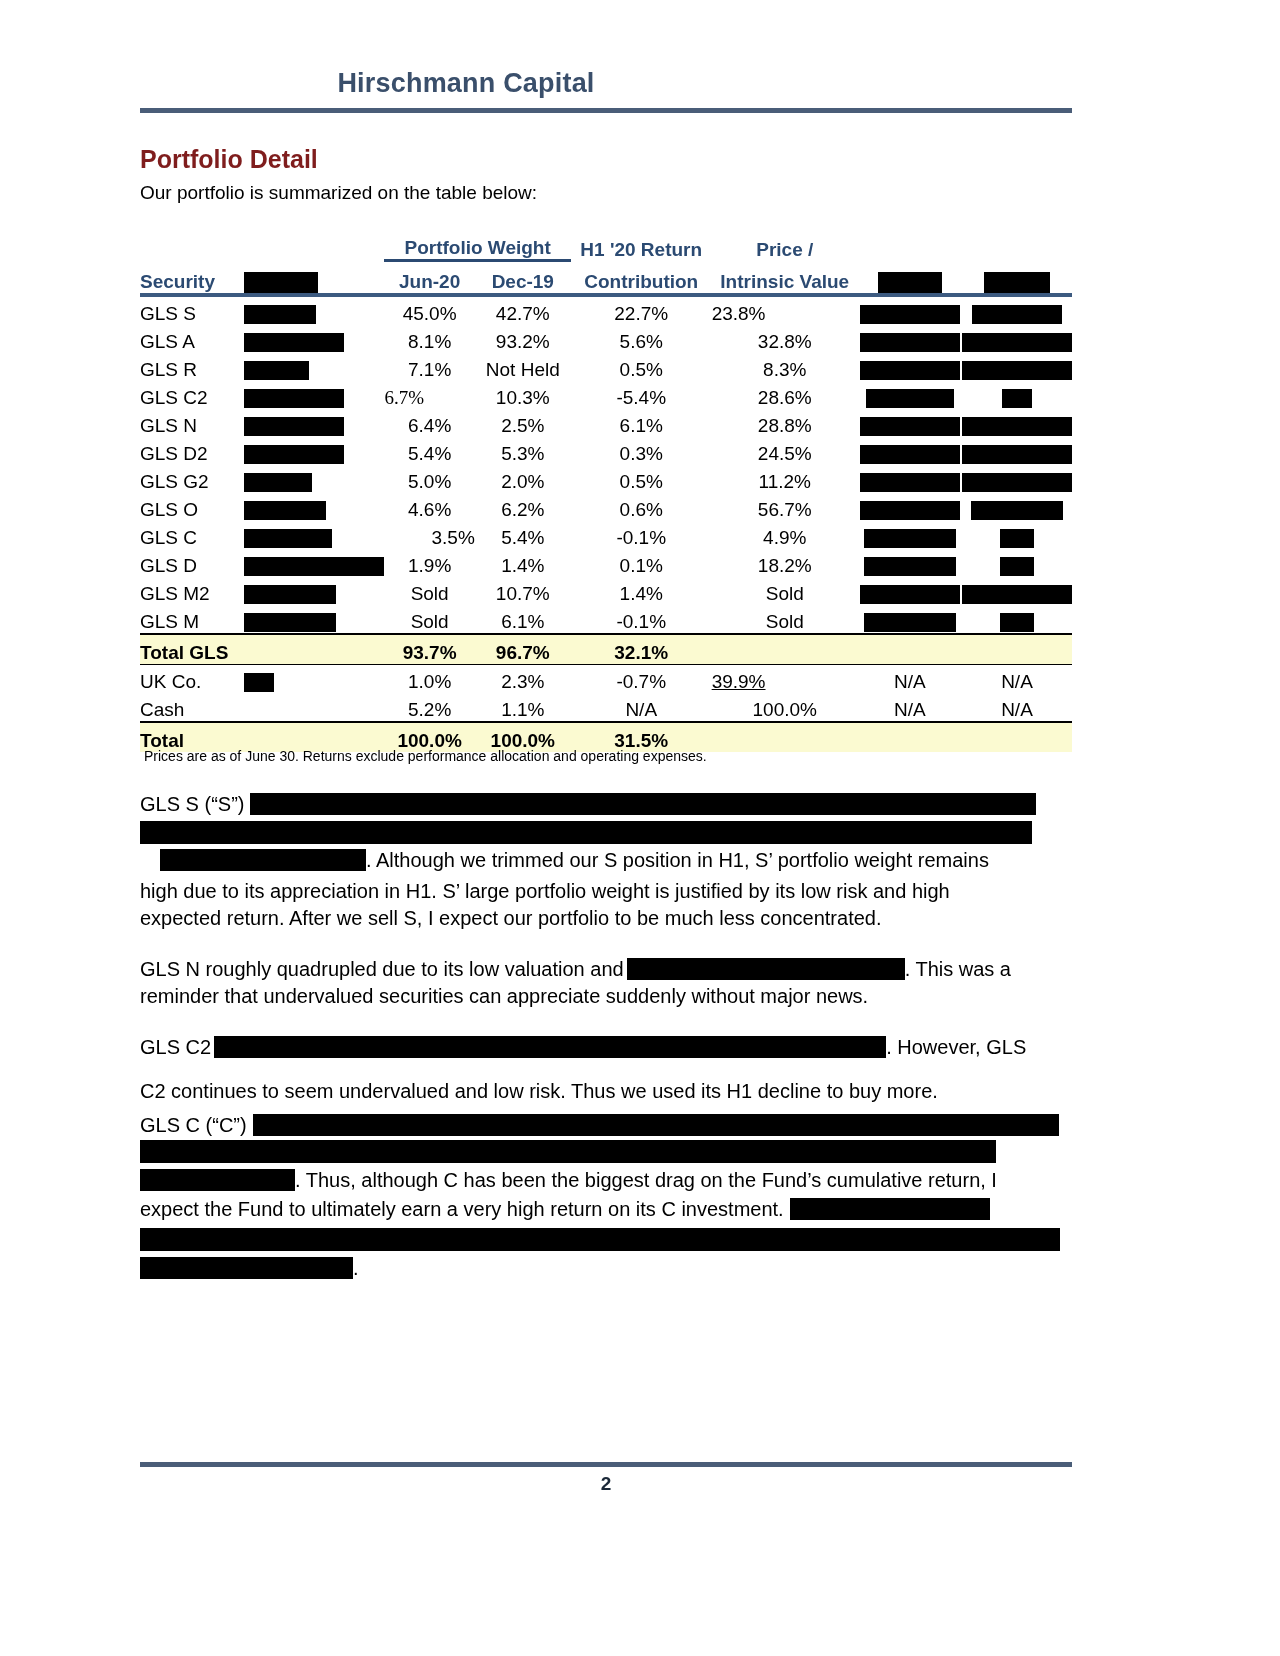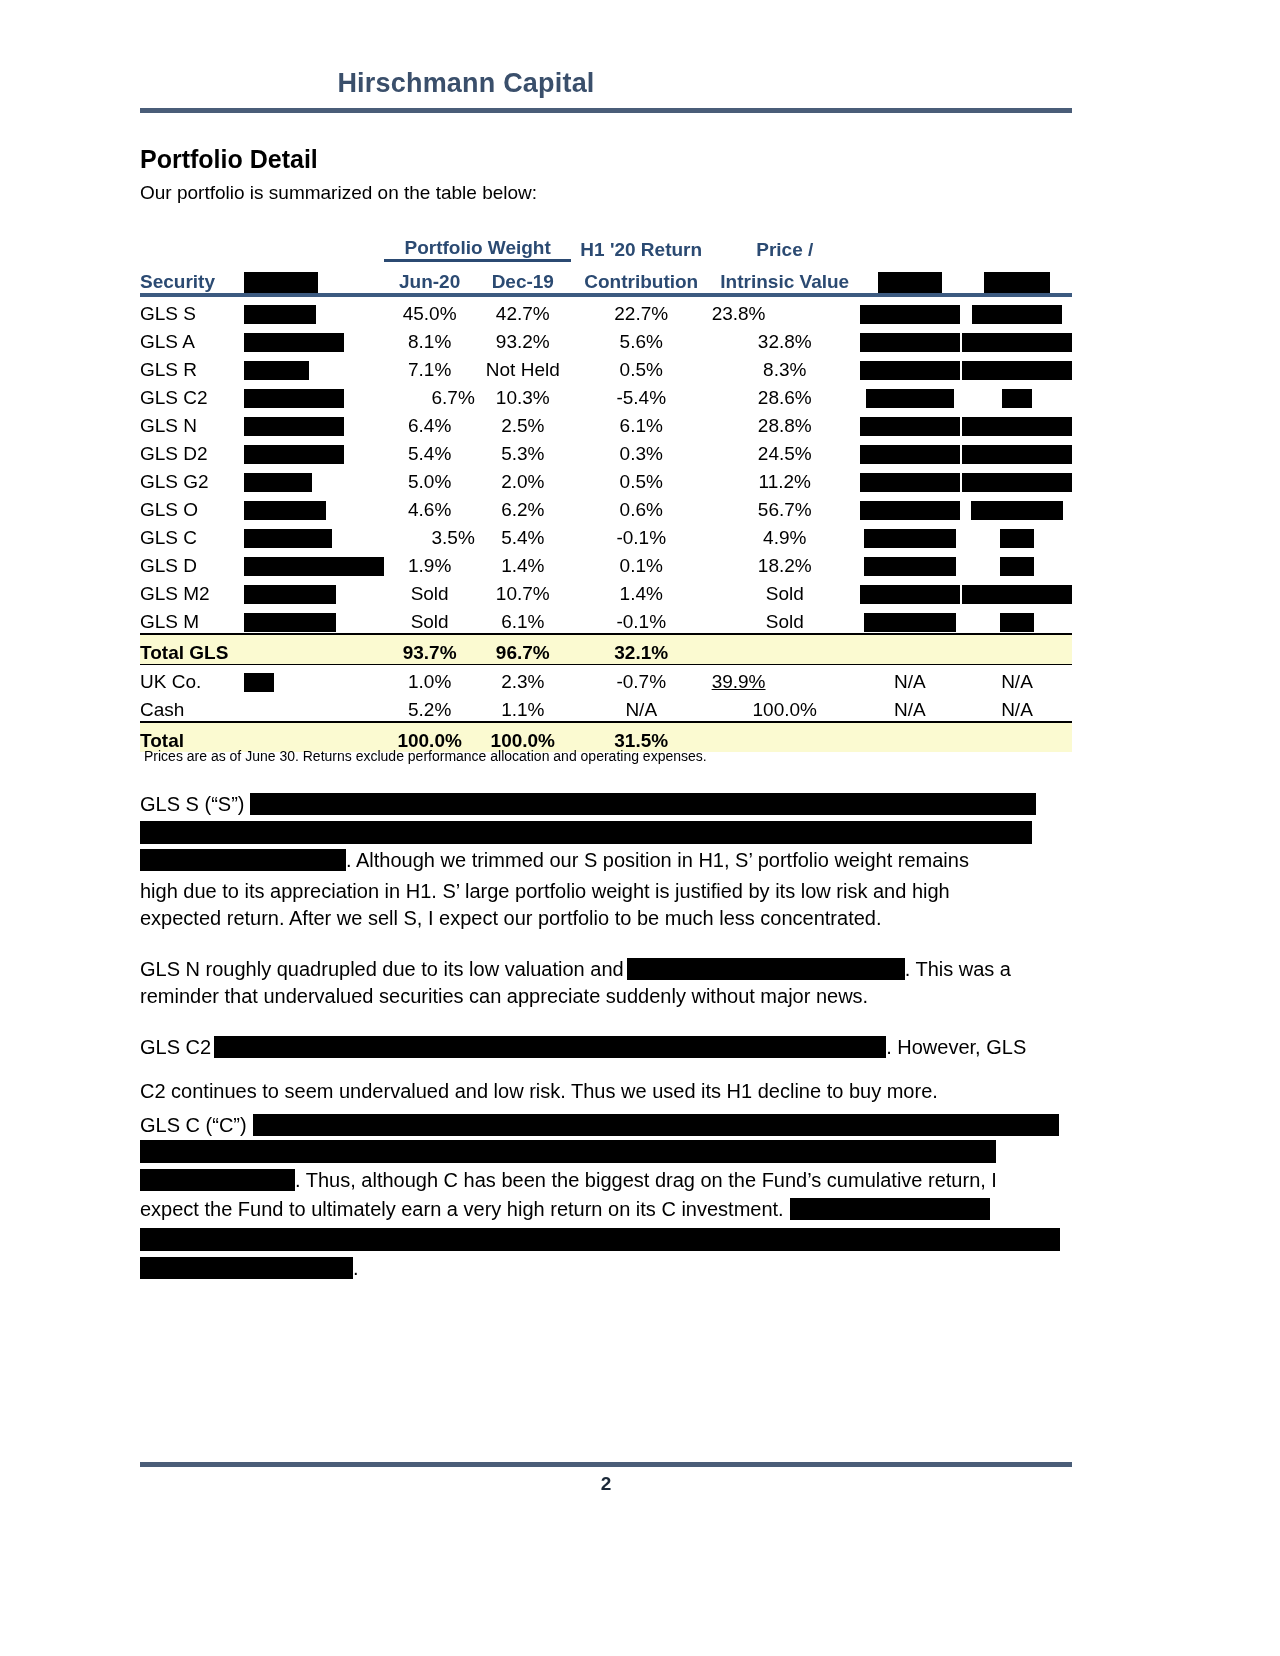--- a/index.html
+++ b/index.html
@@ -43,21 +43,21 @@
     background: #4a5d78;
   }
 
   
   .section-title {
     position: absolute;
     left: 140px;
     top: 145px;
     font-size: 25px;
     font-weight: bold;
-    color: #000000;
+    color: #7f1d1d;
   }
   .intro-line {
     position: absolute;
     left: 140px;
     top: 182px;
     font-size: 19px;
     color: #000;
   }
 
   
@@ -253,21 +253,21 @@
             <td style="text-align: center;">7.1%</td>
             <td style="text-align: center;">Not Held</td>
             <td style="text-align: center;">0.5%</td>
             <td style="text-align: center;">8.3%</td>
             <td style="text-align: center;"><span class="blk" style="width: 100px;"></span></td>
             <td style="text-align: center;"><span class="blk" style="width: 110px;"></span></td>
           </tr>
           <tr class="datarow">
             <td style="text-align: left;">GLS C2</td>
             <td style="text-align: left;"><span class="blk" style="width: 100px;"></span></td>
-            <td style="text-align: right;">6.7%</td>
+            <td style="text-align: left; font-family: Liberation Serif, serif;">6.7%</td>
             <td style="text-align: center;">10.3%</td>
             <td style="text-align: center;">-5.4%</td>
             <td style="text-align: center;">28.6%</td>
             <td style="text-align: center;"><span class="blk" style="width: 88px;"></span></td>
             <td style="text-align: center;"><span class="blk" style="width: 30px;"></span></td>
           </tr>
           <tr class="datarow">
             <td style="text-align: left;">GLS N</td>
             <td style="text-align: left;"><span class="blk" style="width: 100px;"></span></td>
             <td style="text-align: center;">6.4%</td>
@@ -390,21 +390,21 @@
         </tbody>
     </table>
   </div>
 
   <div class="footnote" style="top:748px;">Prices are as of June 30. Returns exclude performance allocation and operating expenses.</div>
 
   <div class="para" style="top:789px;">
     <span>GLS S (“S”)</span><span class="rbar" style="width:786px; margin-left:6px;"></span>
   </div>
   <div class="fullbar" style="top:821px; width:892px;"></div>
-  <div class="para" style="top:845px;">
+  <div class="para" style="top:845px;margin-left:20px;">
     <span class="rbar" style="width:206px;"></span><span>. Although we trimmed our S position in H1, S’ portfolio weight remains</span>
   </div>
   <div class="para" style="top:876px;">high due to its appreciation in H1. S’ large portfolio weight is justified by its low risk and high</div>
   <div class="para" style="top:954px;">
     <span>GLS N roughly quadrupled due to its low valuation and</span><span class="rbar" style="width:278px; margin-left:3px;"></span><span>. This was a</span>
   </div>
 
   <div class="para" style="top:903px;">expected return. After we sell S, I expect our portfolio to be much less concentrated.</div>
   <div class="para" style="top:981px;">reminder that undervalued securities can appreciate suddenly without major news.</div>
 

